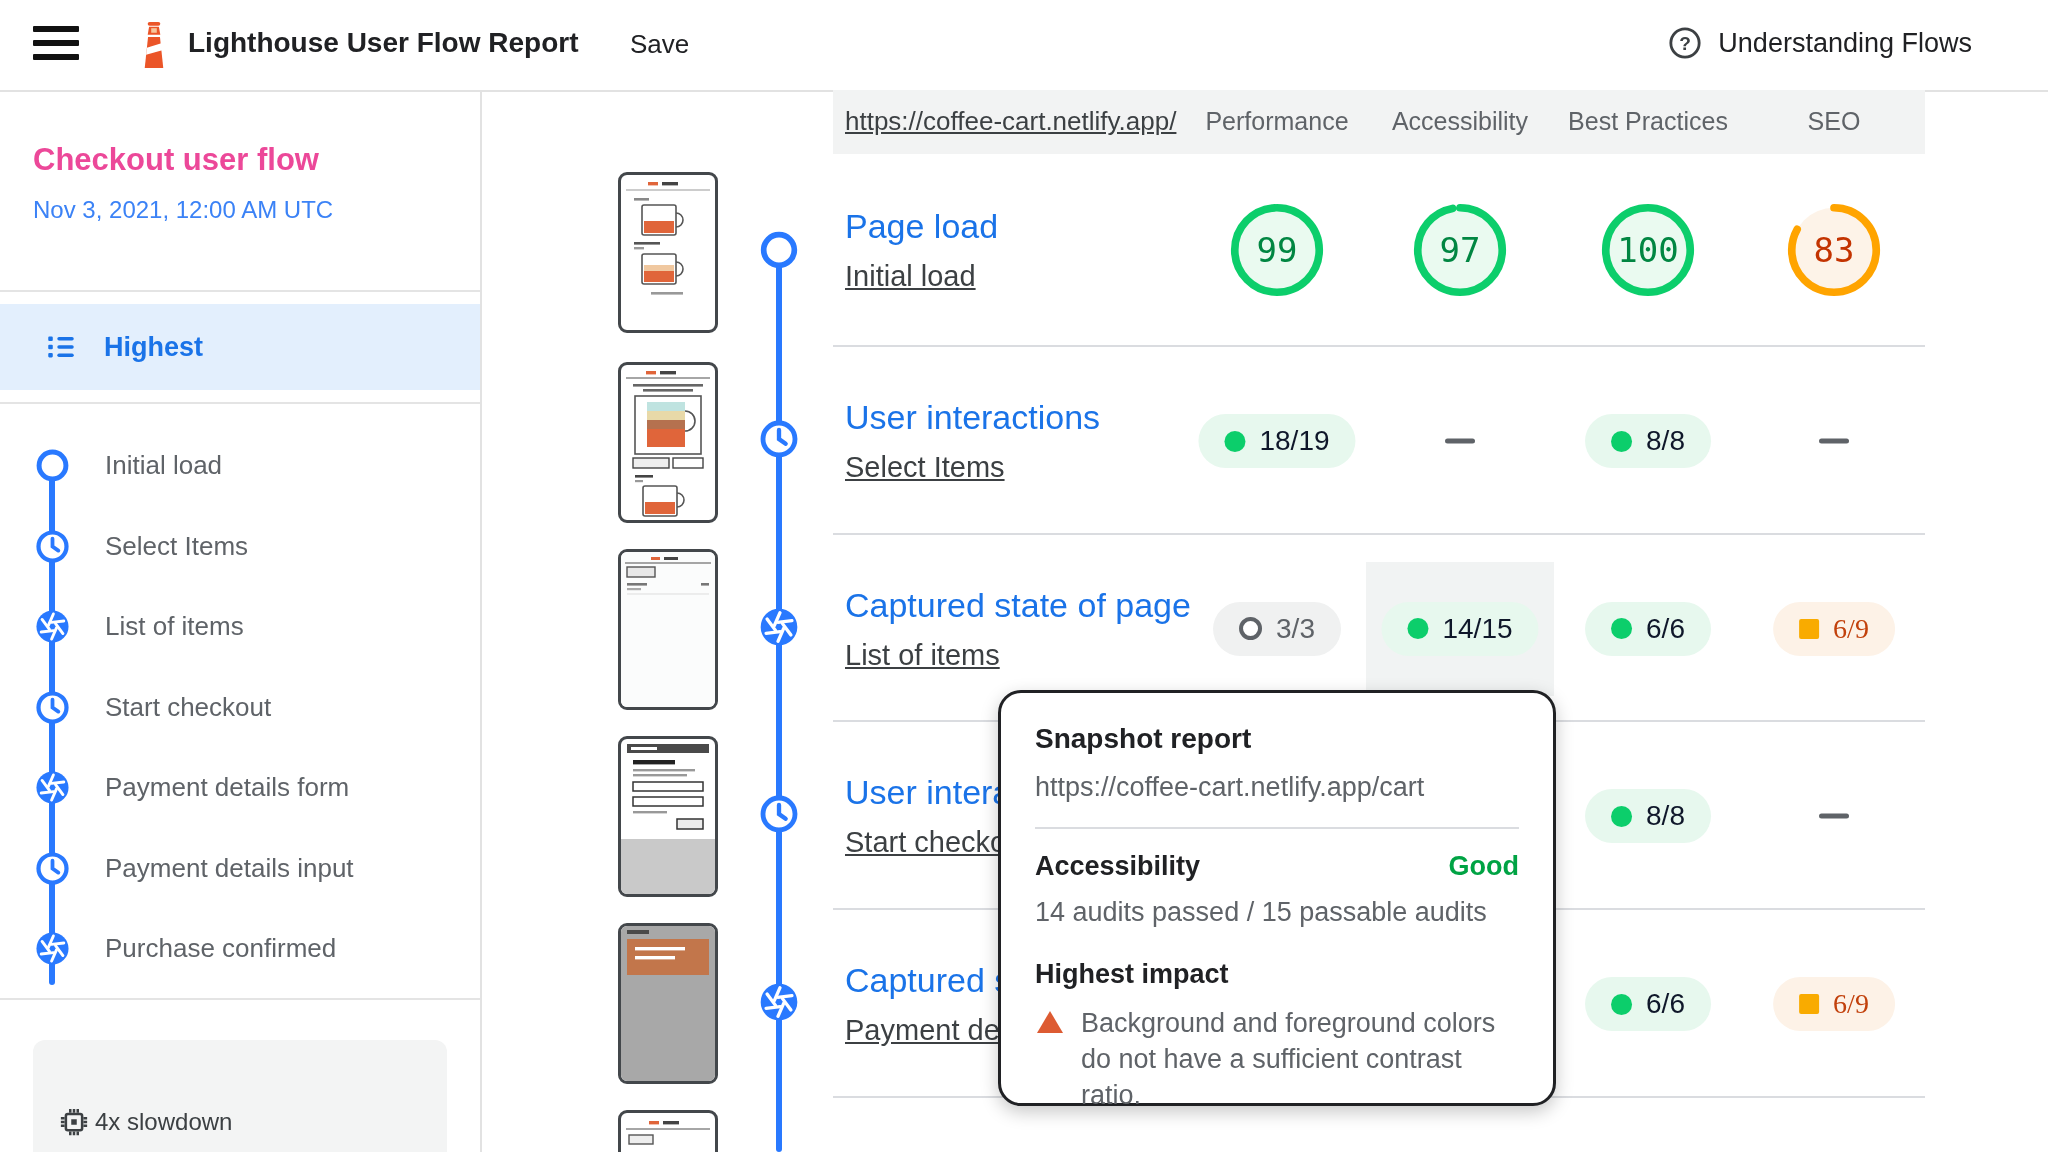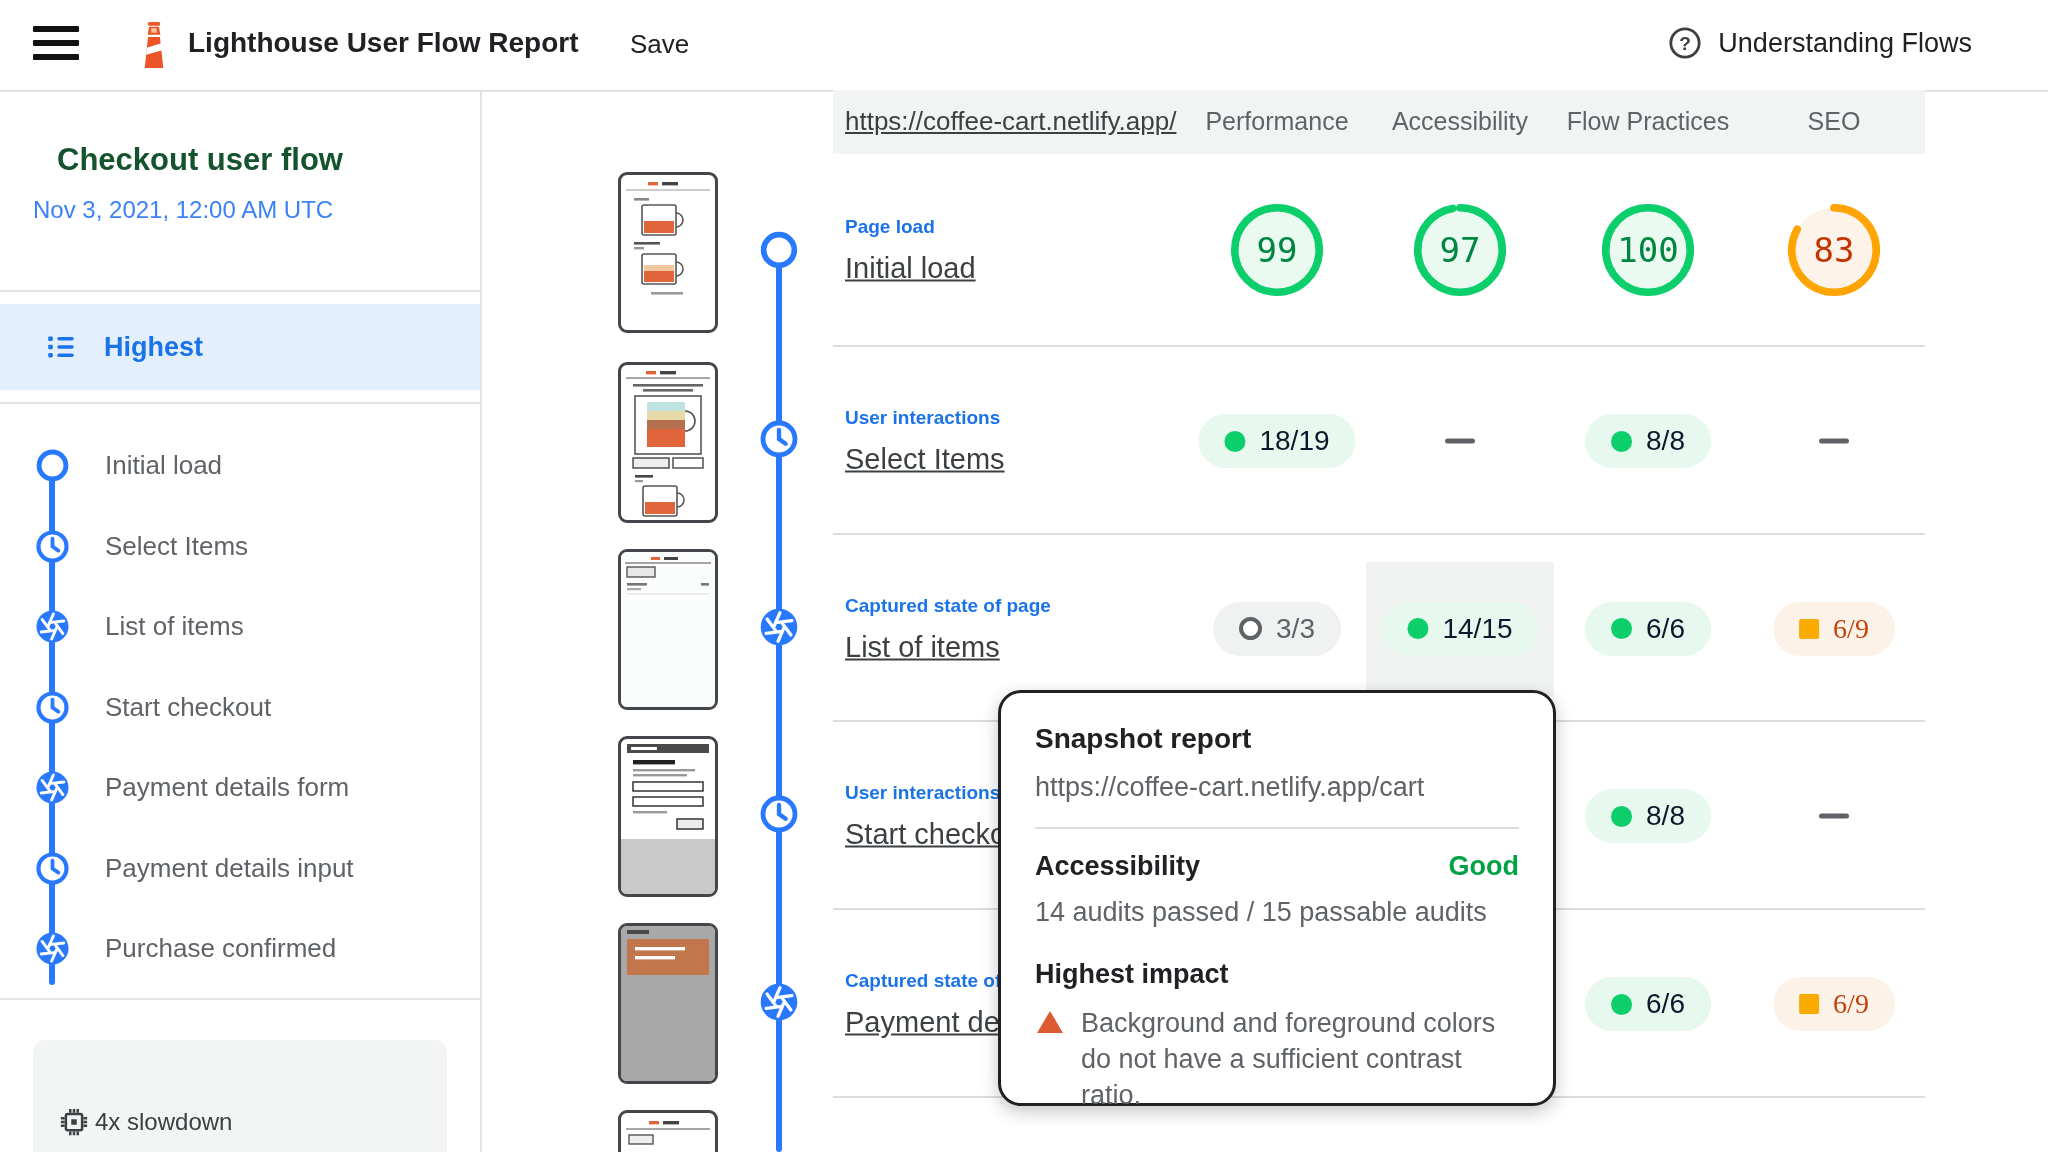--- a/index.html
+++ b/index.html
@@ -11,21 +11,21 @@
   .hamburger{position:absolute;left:33px;top:26px;width:46px;height:38px;cursor:pointer;}
   .hamburger div{height:6px;background:#111;border-radius:1px;margin-bottom:8px;}
   .logo{position:absolute;left:133px;top:20px;width:42px;height:50px;}
   .tb-title{position:absolute;left:188px;top:27px;font-size:28px;font-weight:700;color:#202124;}
   .tb-save{position:absolute;left:630px;top:29px;font-size:26px;color:#202124;cursor:pointer;}
   .tb-help{position:absolute;right:76px;top:26px;display:flex;align-items:center;gap:16px;
            font-size:27px;color:#202124;cursor:pointer;}
   .tb-help svg{width:34px;height:34px;color:#3c4043;}
   
   .sidebar{position:absolute;left:0;top:90px;width:480px;height:1062px;border-right:2px solid #e2e2e2;}
-  .sb-title{position:absolute;left:33px;top:52px;font-size:31px;font-weight:700;color:#14532d;margin-left:24px;}
+  .sb-title{position:absolute;left:33px;top:52px;font-size:31px;font-weight:700;color:#ec4899;}
   .sb-date{position:absolute;left:33px;top:106px;font-size:24px;color:#3b82f6;}
   .sb-div1{position:absolute;left:0;top:200px;width:480px;border-top:2px solid #e4e4e4;}
   .sb-summary{position:absolute;left:0;top:214px;width:480px;height:86px;background:#e3effd;
               display:flex;align-items:center;cursor:pointer;}
   .sb-summary svg{width:34px;height:34px;margin-left:44px;color:#1a73e8;}
   .sb-summary .lbl{margin-left:26px;font-size:27px;font-weight:700;color:#1a73e8;}
   .sb-div2{position:absolute;left:0;top:312px;width:480px;border-top:2px solid #e4e4e4;}
   .sb-line{position:absolute;left:49px;top:375px;width:6px;height:520px;background:#2979ff;border-radius:3px;}
   .step{position:absolute;left:0;width:470px;height:60px;display:flex;align-items:center;cursor:pointer;}
   .step svg{position:absolute;left:35px;width:35px;height:35px;color:#2979ff;}
@@ -44,21 +44,21 @@
   
   .report{position:absolute;left:833px;top:90px;width:1215px;height:1062px;}
   .thead{position:absolute;left:0;top:0;width:1092px;height:64px;background:#f2f3f3;}
   .thead .url{position:absolute;left:12px;top:16px;font-size:26px;color:#3c4043;
               text-decoration:underline;cursor:pointer;}
   .thead .col{position:absolute;top:17px;transform:translateX(-50%);font-size:25px;color:#5f6368;}
   .trow{position:absolute;left:0;width:1092px;}
   .trow.bt{border-top:2px solid #dadce0;}
   .row-label{position:absolute;left:12px;top:50%;transform:translateY(-50%);display:flex;
              flex-direction:column;gap:14px;}
-  .row-type{font-size:19px;font-weight:700;color:#1a73e8;text-decoration:none;cursor:pointer;}
+  .row-type{font-size:34px;font-weight:400;color:#1a73e8;text-decoration:none;cursor:pointer;}
   .row-name{font-size:29px;color:#3c4043;text-decoration:underline;cursor:pointer;}
   .bottom-div{position:absolute;left:0;top:1006px;width:1092px;border-top:2px solid #dadce0;}
   
   .gauge{position:absolute;top:50%;width:96px;height:96px;transform:translate(-50%,-50%);cursor:pointer;}
   .gauge svg{width:96px;height:96px;display:block;}
   .gauge .bgfill{stroke:none;}
   .gauge .arc{fill:none;stroke-width:8;stroke-linecap:round;transform:rotate(-90deg);transform-origin:50% 50%;}
   .gauge.pass .bgfill{fill:#eafaf0;} .gauge.pass .arc{stroke:#0cce6b;}
   .gauge.average .bgfill{fill:#fdf3e8;} .gauge.average .arc{stroke:#ffa400;}
   .gauge .num{position:absolute;inset:0;display:flex;align-items:center;justify-content:center;
@@ -346,21 +346,21 @@
     </svg>
   <svg class="mid-ic" style="top:1002px">
       <use href="#sym-aperture"></use>
     </svg>
 
   <div class="report">
     <div class="thead">
       <a class="url">https://coffee-cart.netlify.app/</a>
       <span class="col" style="left:444px">Performance</span>
       <span class="col" style="left:627px">Accessibility</span>
-      <span class="col" style="left:815px">Flow Practices</span>
+      <span class="col" style="left:815px">Best Practices</span>
       <span class="col" style="left:1001px">SEO</span>
     </div>
 
     <div class="trow" style="top:64px;height:191px">
       <div class="row-label">
         <a class="row-type">Page load</a>
         <a class="row-name">Initial load</a>
       </div>
       <div class="gauge pass" style="left:444px">
         <svg viewBox="0 0 100 100">

